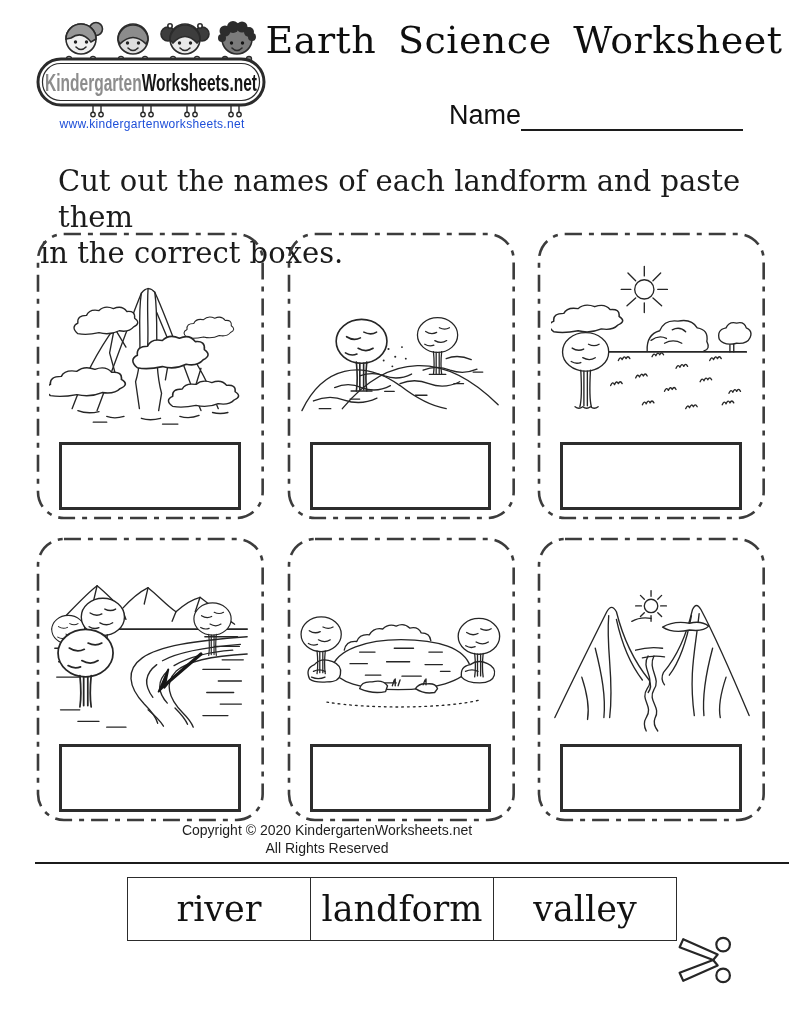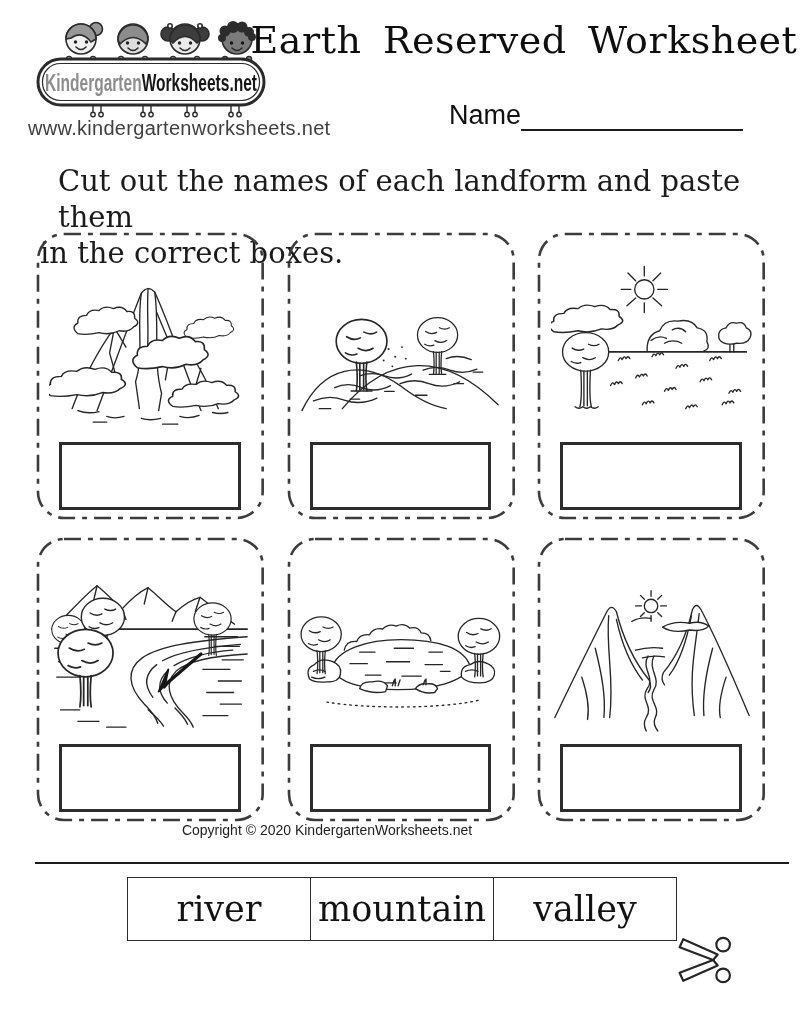--- a/index.html
+++ b/index.html
@@ -4,21 +4,21 @@
 <style>
   html,body { margin:0; padding:0; }
   body {
     width:800px; height:1035px; background:#ffffff; position:relative;
     font-family:"Liberation Sans", sans-serif; color:#1f1f1f; overflow:hidden;
   }
   .abs { position:absolute; }
 
   
   #logo { left:34px; top:12px; width:234px; height:108px; }
-  #site-url { left:28px; top:117px; width:248px; text-align:center; font-size:20px; color:#404040; letter-spacing:.3px; }
+  #site-url { left:28px; top:117px; width:248px; text-align:center; font-size:12px; color:#1d4ed8; letter-spacing:.3px; }
   #title { left:250px; top:18px; width:548px; text-align:center; font-family:"DejaVu Serif",serif;
            font-size:38px; color:#0f0f0f; letter-spacing:.5px; word-spacing:9px; }
   #name-row { left:449px; top:100px; display:flex; align-items:flex-end; font-size:27px; color:#111; }
   #name-line { display:inline-block; width:222px; height:26px; border-bottom:2.2px solid #1c1c1c; }
 
   
   #instr { left:40px; top:152px; width:728px; font-family:"DejaVu Serif",serif;
            font-size:29px; line-height:36px; color:#1b1b1b;margin-top:11px; }
   #instr .l1 { padding-left:18px; }
 
@@ -115,21 +115,21 @@
         <circle cx="204" cy="102.5" r="2.2" fill="#fff"></circle>
     </g>
 
     <rect x="3" y="47" width="226" height="46" rx="23" fill="#fff" stroke-width="3"></rect>
     <rect x="7.5" y="51.5" width="217" height="37" rx="18" stroke-width="1.2"></rect>
     <text x="116" y="79" text-anchor="middle" font-family="Liberation Sans, sans-serif" font-size="23" font-weight="bold" stroke="none" textLength="212" lengthAdjust="spacingAndGlyphs"><tspan fill="#8d8d8d">Kindergarten</tspan><tspan fill="#161616">Worksheets.net</tspan></text>
   </g>
 </svg>
 <div id="site-url" class="abs">www.kindergartenworksheets.net</div>
 
-<h1 id="title" class="abs" style="margin:0;font-weight:500;">Earth Reserved Worksheet</h1>
+<h1 id="title" class="abs" style="margin:0;font-weight:500;">Earth Science Worksheet</h1>
 
 <div id="name-row" class="abs">
   <span>Name</span>
     <span id="name-line"></span>
 </div>
 
 <div id="instr" class="abs">
   <div class="l1">Cut out the names of each landform and paste them</div>
   <div class="l2">in the correct boxes.</div>
 </div>
@@ -336,29 +336,30 @@
         <path d="M101,90 C93,103 109,112 100,124 C92,136 107,142 99,154 C96,159 97,164 99,168"></path>
         <path d="M107,90 C100,104 115,113 107,125 C100,137 115,143 108,155 C106,160 108,164 111,168"></path>
       </g>
     </svg>
     <div class="answer"></div>
   </section>
 </div>
 
 <div id="copyright" class="abs">
   <div>Copyright © 2020 KindergartenWorksheets.net</div>
+  <div>All Rights Reserved</div>
 </div>
 
 <div id="cut-line" class="abs"></div>
 
 <table id="word-bank" class="abs">
   <tbody>
       <tr>
     <td>river</td>
-    <td>mountain</td>
+    <td>landform</td>
     <td>valley</td>
   </tr>
 </tbody>
   </table>
 
 <svg id="scissors" class="abs" viewBox="0 0 64 60">
   <g fill="#fff" stroke="#262626" stroke-width="2.4" stroke-linejoin="round">
     <path d="M46,24 L8,7 L4,16 L41,30 Z"></path>
     <path d="M46,36 L8,53 L4,44 L41,30 Z"></path>
     <circle cx="52" cy="13" r="7.5"></circle>

